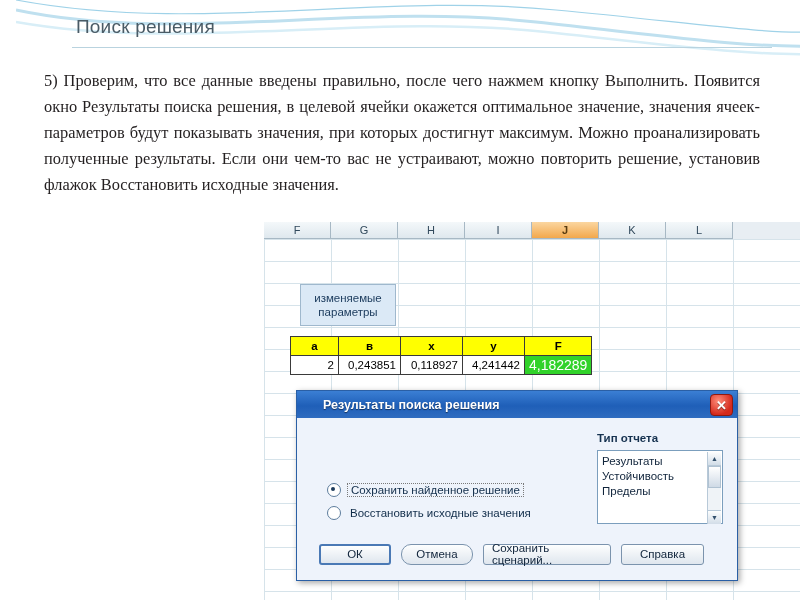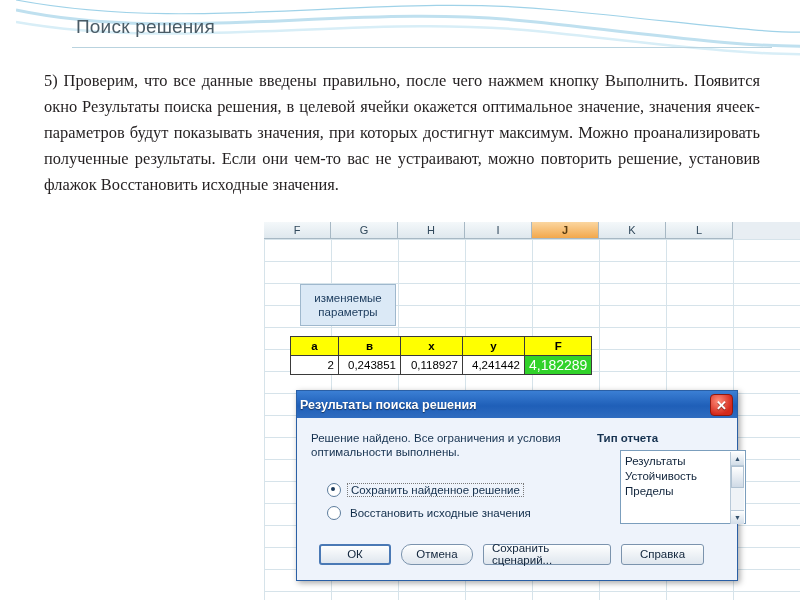--- a/index.html
+++ b/index.html
@@ -184,21 +184,21 @@
     left: 0;
     top: 0;
     width: 100%;
     height: 27px;
     background: linear-gradient(#3b7fd4, #1f5fb8 55%, #2f6cc0);
     color: #ffffff;
     font-size: 12.5px;
     font-weight: bold;
     display: flex;
     align-items: center;
-    padding-left: 3px;
+    padding-left: 26px;
     box-sizing: border-box;
     text-shadow: 0 1px 1px rgba(0,0,0,.5);
   }
   .dlg-close {
     position: absolute;
     right: 4px;
     top: 3px;
     width: 21px;
     height: 20px;
     border-radius: 4px;
@@ -241,21 +241,20 @@
     left: 300px;
     top: 32px;
     width: 126px;
     height: 74px;
     background: #ffffff;
     border: 1px solid #7b9ebd;
     box-sizing: border-box;
     font-size: 11.5px;
     color: #10243b;
     padding: 3px 4px;
-    margin-left: 23px;
   }
   .report-list div { line-height: 15px; }
   .report-scroll {
     position: absolute;
     right: 1px;
     top: 1px;
     width: 13px;
     height: 72px;
     background: #eff3f7;
     border-left: 1px solid #b8c9d8;
@@ -419,24 +418,20 @@
 
 <div class="dialog">
 
   <div class="dlg-title">
     <span>Результаты поиска решения</span>
     <div class="dlg-close">✕</div>
   </div>
 
   <div class="dlg-body">
 
-    <div class="dlg-msg">
-      <div>Решение найдено. Все ограничения и условия</div>
-      <div>оптимальности выполнены.</div>
-    </div>
 
     <div class="report-label">Тип отчета</div>
 
     <div class="report-list">
       <div>Результаты</div>
       <div>Устойчивость</div>
       <div>Пределы</div>
       <div class="report-scroll">
         <div class="arrow">▲</div>
         <div class="thumb"></div>

